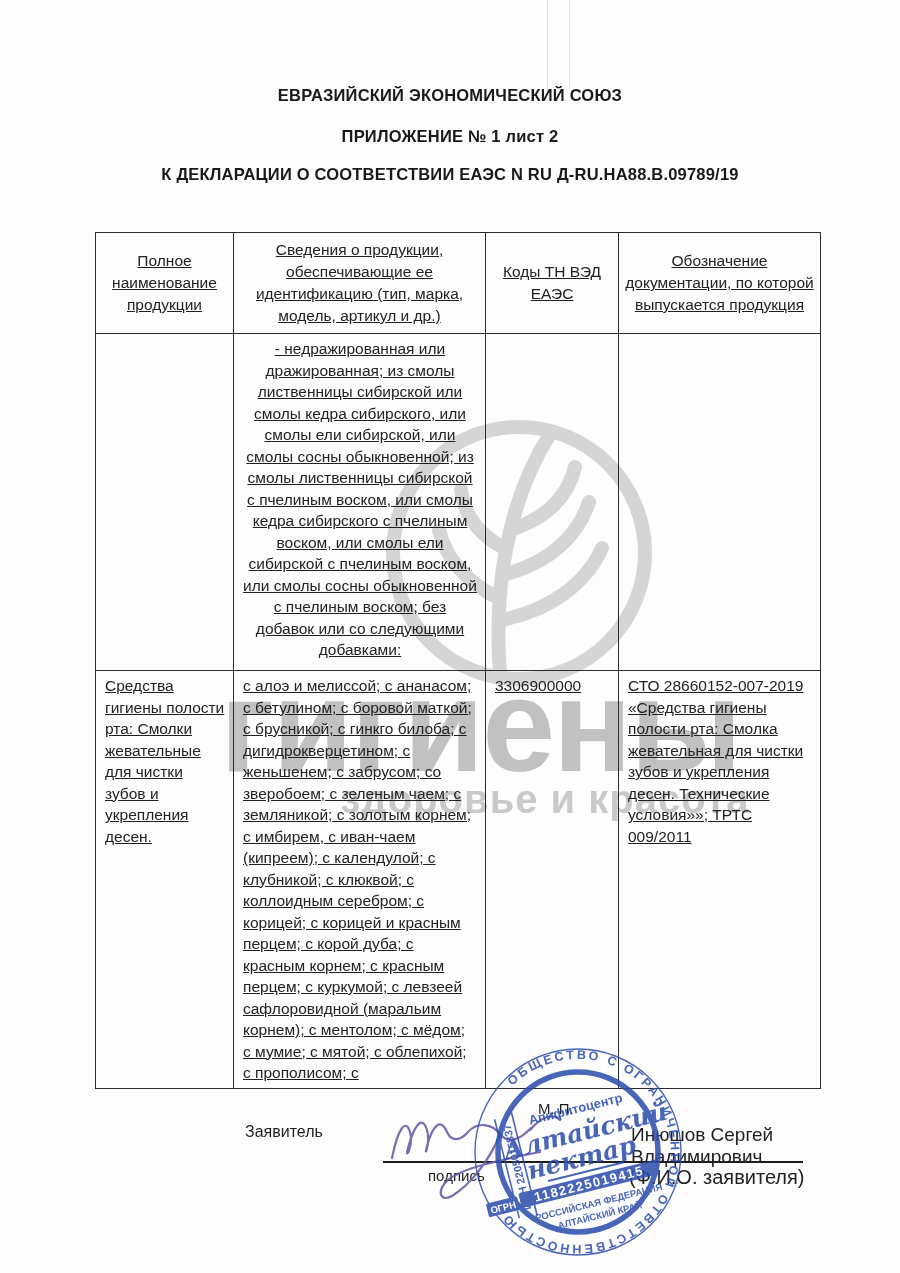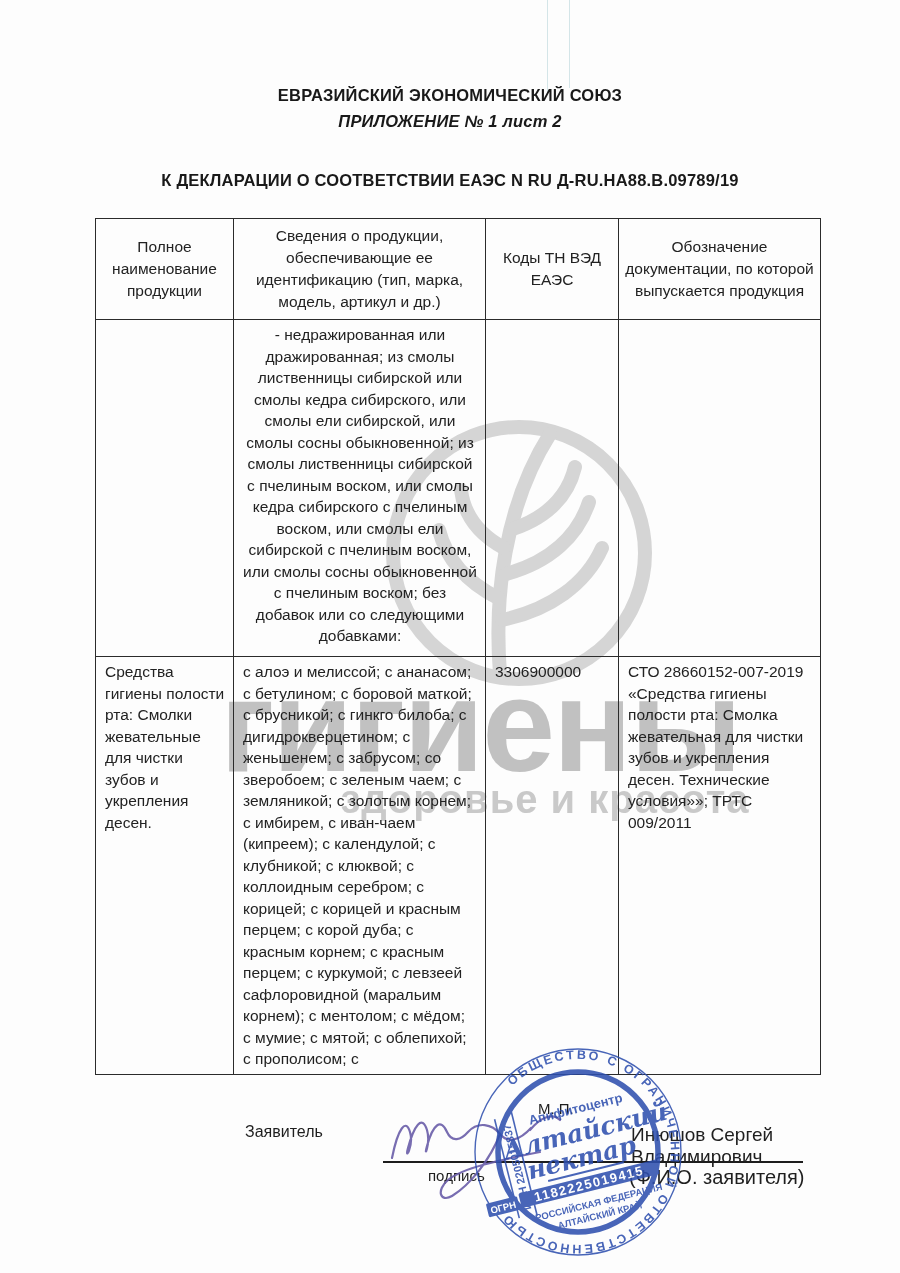--- a/index.html
+++ b/index.html
@@ -7,40 +7,41 @@
     position:relative;width:900px;height:1273px;margin:0 auto;
     background:#fdfdfd;overflow:hidden;
     font-family:"Liberation Sans","DejaVu Sans",sans-serif;
     color:#1f1f1f;
   }
   
   .scan-line{position:absolute;top:0;width:1px;height:94px;background:#d4e5e8;}
   
   .doc-header{position:absolute;left:0;top:86px;width:900px;text-align:center;z-index:2;}
   .doc-header div{font-weight:bold;font-size:16.5px;letter-spacing:.2px;color:#191919;}
-  .doc-header .h1{margin-bottom:7px;}
-  .doc-header .h2{margin-bottom:40px;font-style:italic;}
+  .doc-header .h1{margin-bottom:22px;}
+  .doc-header .h2{margin-bottom:19px;}
   
   .wm-layer{position:absolute;inset:0;z-index:1;pointer-events:none;}
   .wm-leaf{position:absolute;left:378px;top:412px;opacity:.55;}
   .wm-brand{
     position:absolute;left:160px;top:660px;width:640px;text-align:center;
     font-size:131px;font-weight:bold;color:#9e9e9e;opacity:.62;
     letter-spacing:-2px;line-height:1;
   }
   .wm-tagline{
     position:absolute;left:295px;top:779px;width:500px;text-align:center;
     font-size:40px;font-weight:bold;color:#bdbdbd;opacity:.8;
     letter-spacing:1px;line-height:1;
   }
   
   table.decl{
-    position:absolute;left:95px;top:218px;z-index:2;
+    position:absolute;left:95px;top:232px;z-index:2;
     border-collapse:collapse;table-layout:fixed;width:725px;
     background:transparent;
+    text-decoration:underline;
   }
   table.decl td{
     border:1.6px solid #2b2b2b;
     font-size:15.5px;line-height:21.5px;
     padding:4px 8px 4px 9px;
     vertical-align:top;background:transparent;
     color:#222;
   }
   table.decl tr.hdr td{
     text-align:center;vertical-align:middle;

